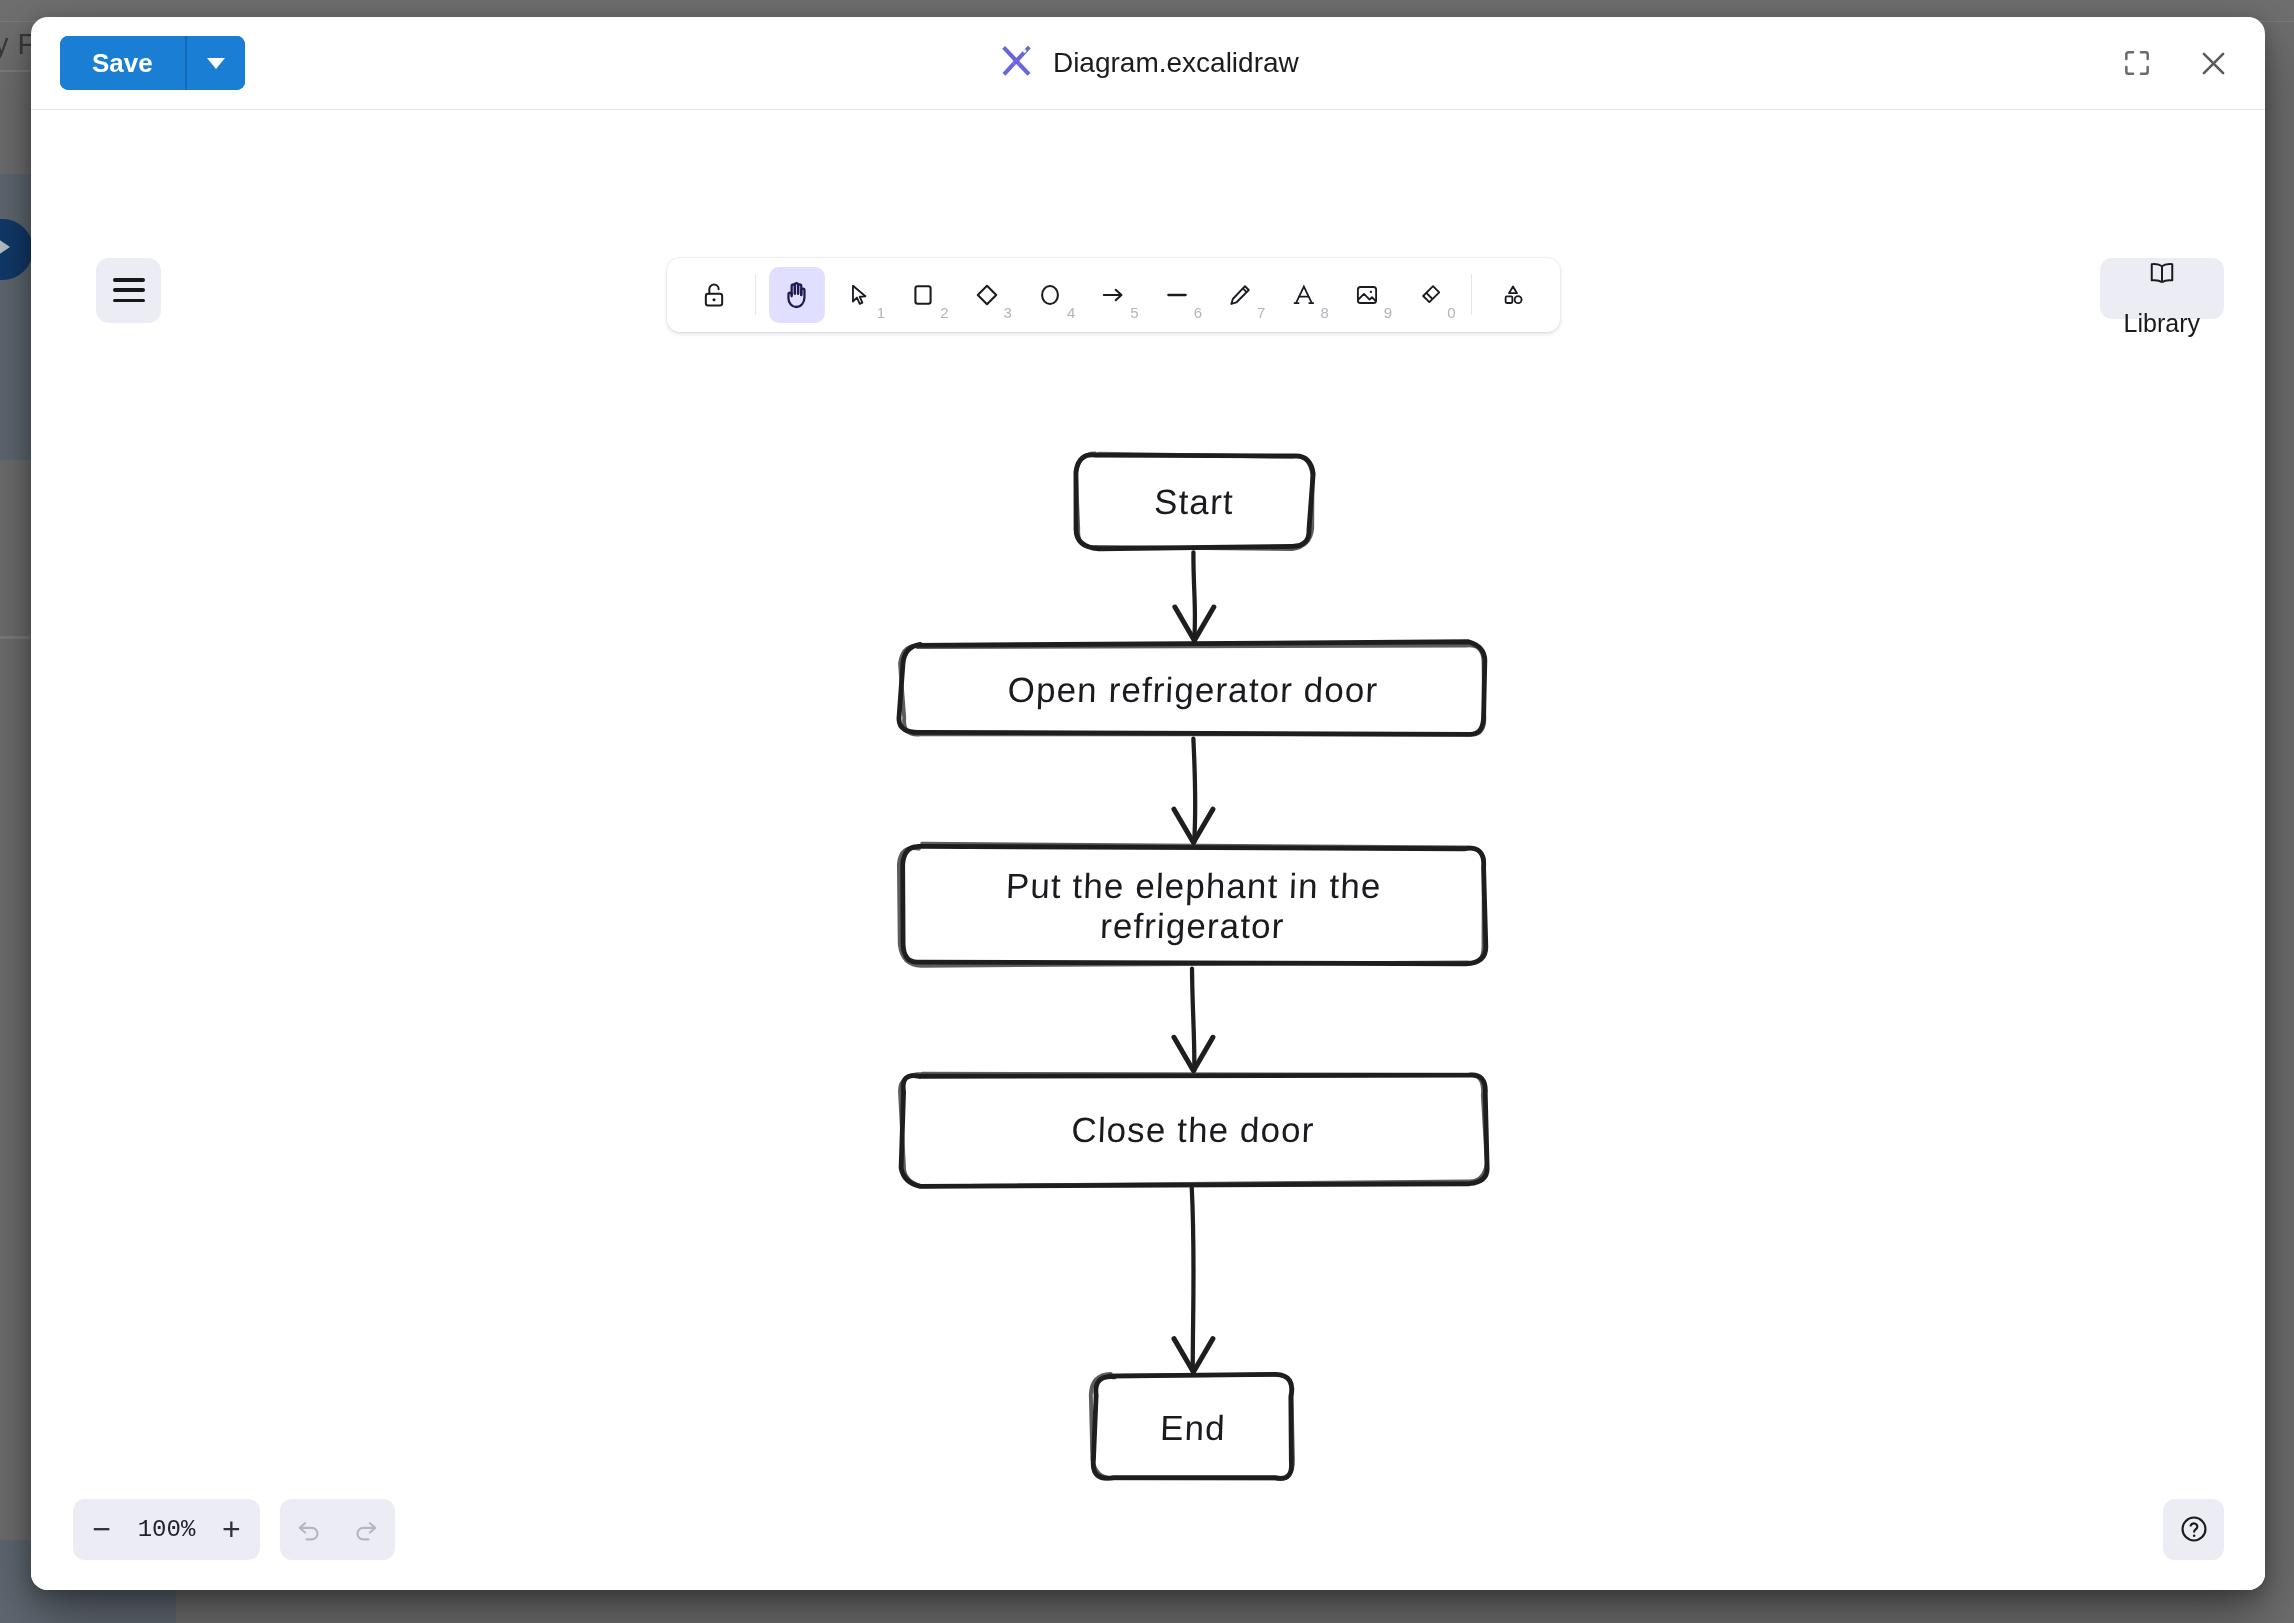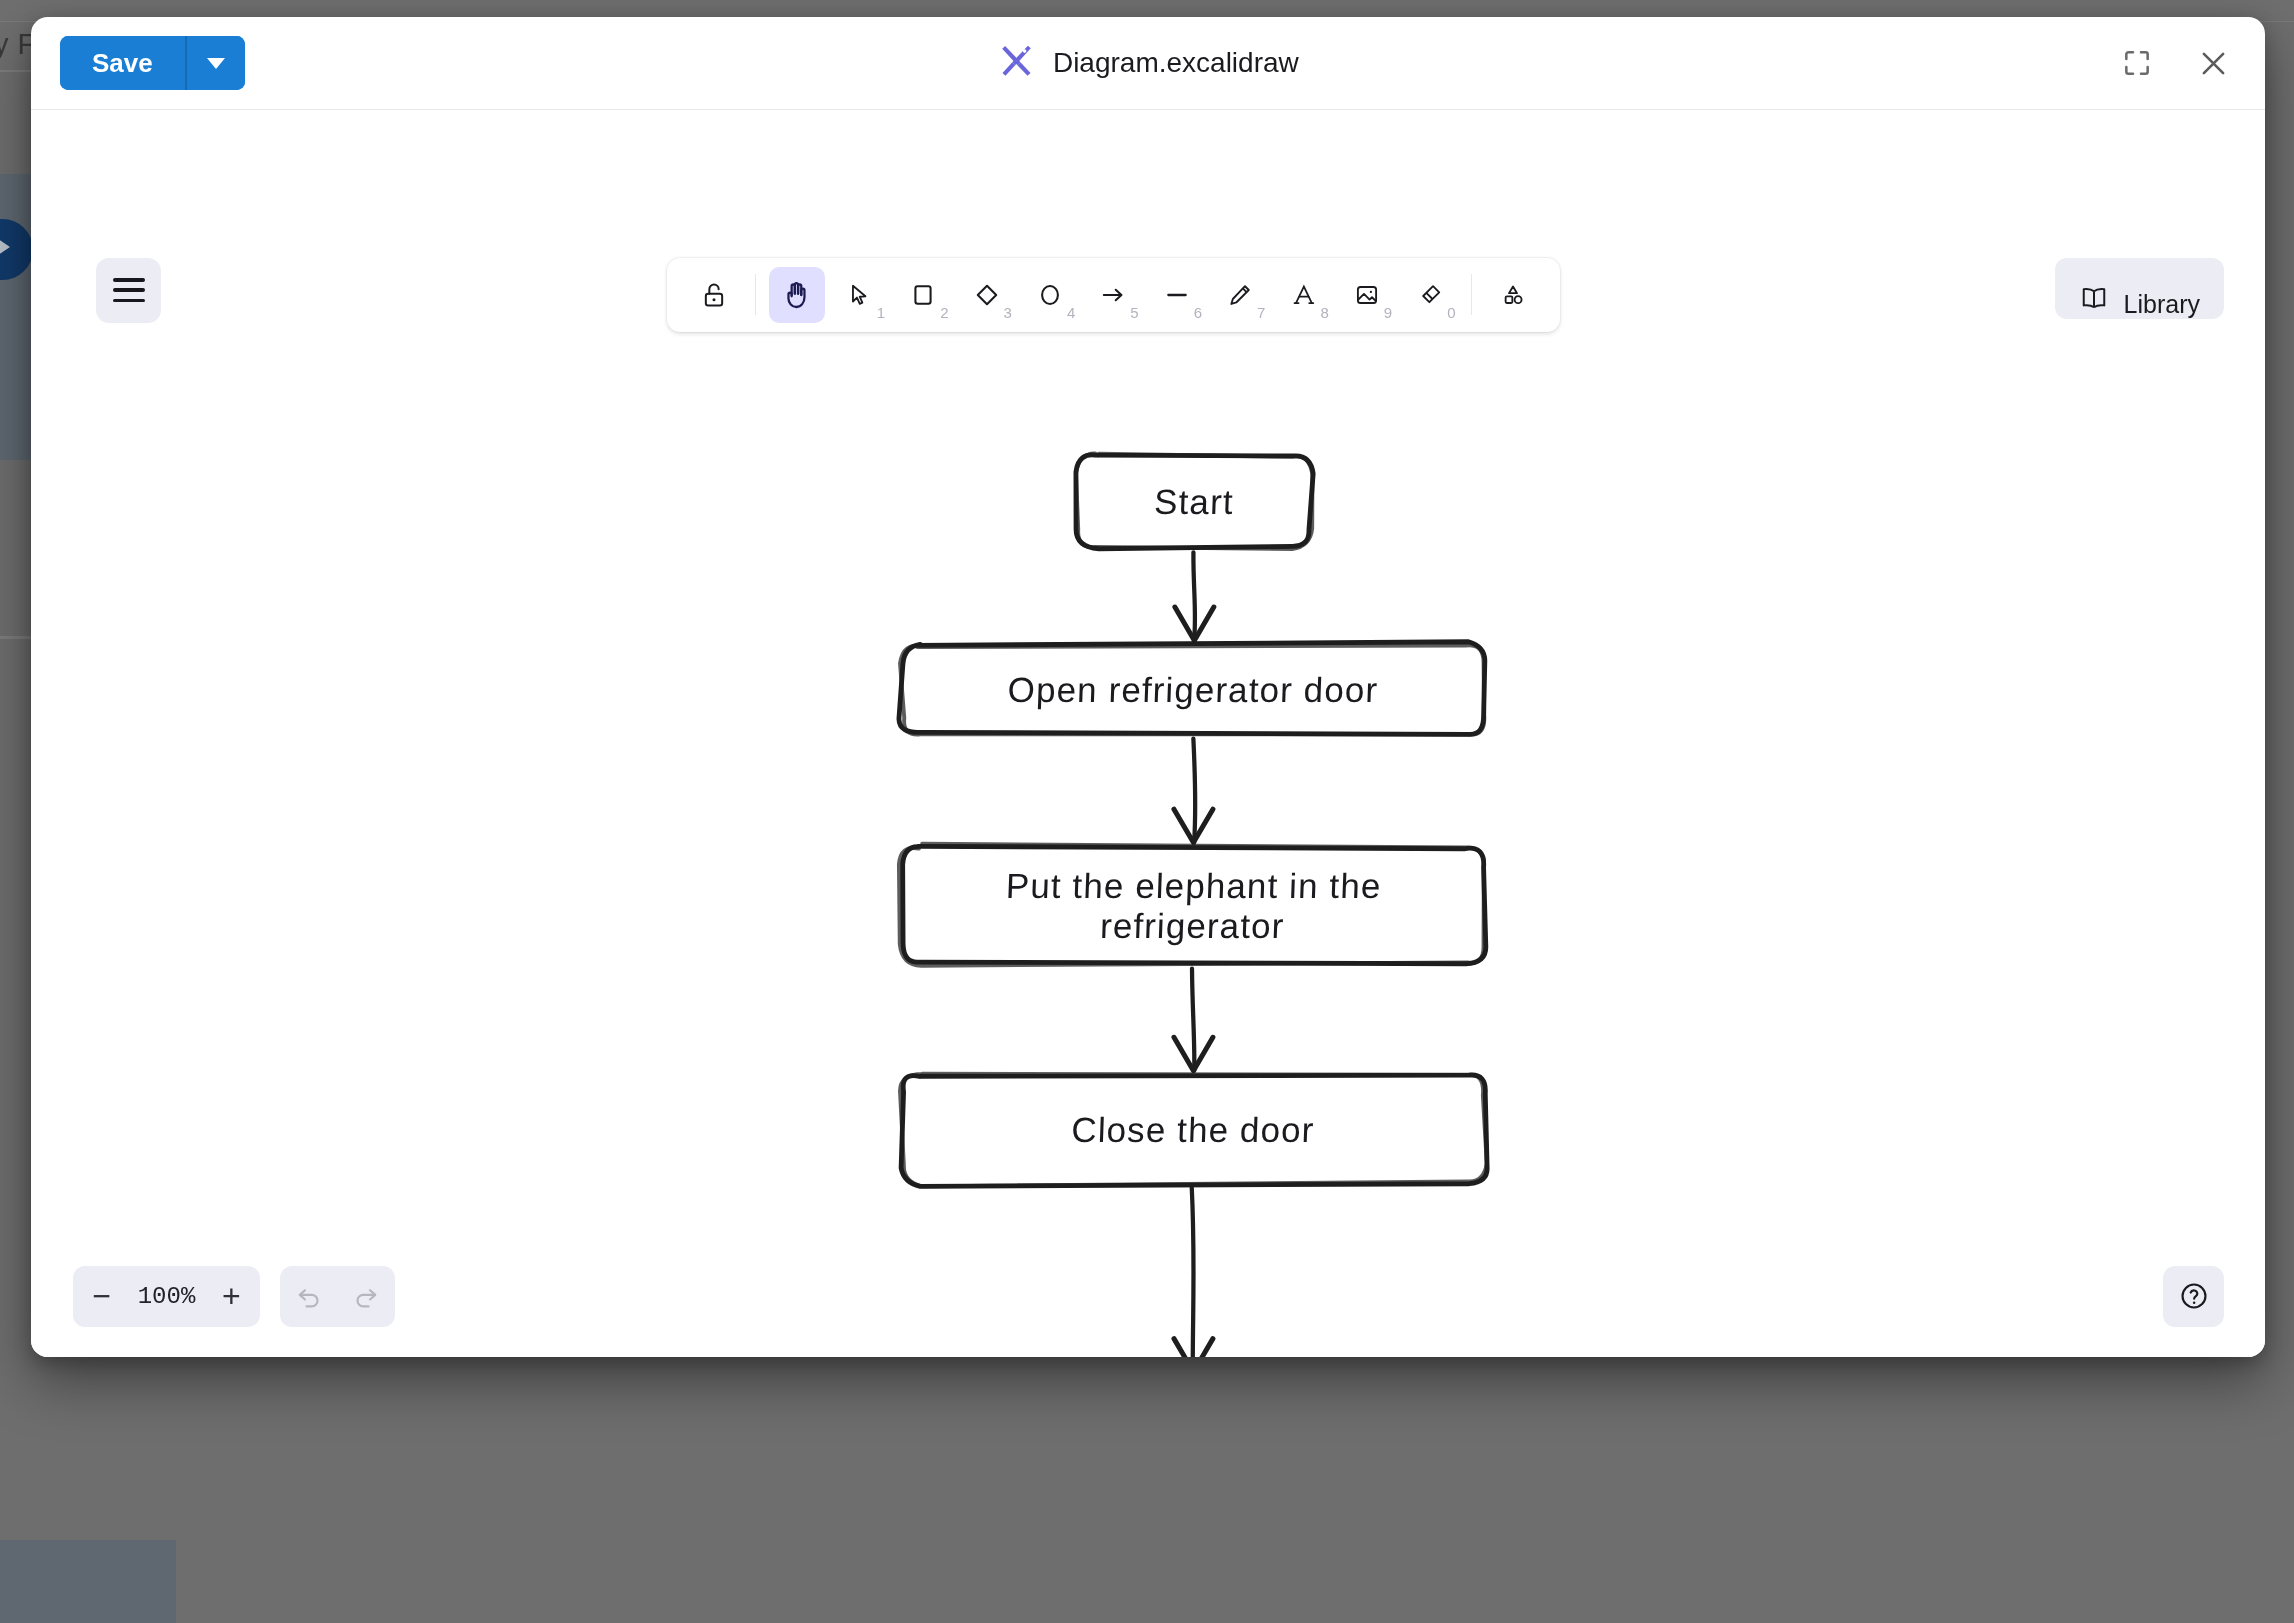--- a/index.html
+++ b/index.html
@@ -33,21 +33,21 @@
     position:absolute; left:-1.9px; top:239px; width:0; height:0;
     border-top:8.3px solid transparent; border-bottom:8.3px solid transparent;
     border-left:12px solid #b9c3cc;
   }
   #bd-rule2 { position:absolute; left:0; top:636px; width:176px; height:2.8px; background:#7d7d7d; }
   #bd-bottom { position:absolute; left:0; top:1540px; width:176px; height:83px; background:#5f6871; }
 
   
   #window {
     position:absolute; left:31px; top:16.7px;
-    width:2234px; height:1340px;
+    width:2234px; height:1573px;
     background:#ffffff;
     border-radius:16.7px;
     box-shadow:0 24px 56px rgba(0,0,0,.42), 0 5.6px 16.7px rgba(0,0,0,.22);
     overflow:hidden;
     display:flex; flex-direction:column;
   }
 
   
   #header {
     position:relative; height:93px; flex:0 0 93px;
@@ -122,23 +122,24 @@
   .tool .num {
     position:absolute; right:2.8px; bottom:1.9px;
     font-size:15px; color:#b3b3bd; font-family:"Liberation Sans", sans-serif;
   }
   .tb-sep { width:0.9px; height:41px; background:#e6e6ef; margin:0 9.3px; }
 
   #library-btn {
     position:absolute; right:41px; top:148px;
     height:61px; padding:0 24px;
     background:#ececf4; border:none; border-radius:12px; cursor:pointer;
-    display:flex; align-items:flex-end; gap:15px;
+    display:flex; align-items:center; gap:15px;
     font-size:25px; color:#1b1b1f;
     font-family:"Liberation Sans", sans-serif;
+    flex-direction:column;
   }
 
   
   #canvas { position:absolute; inset:0; }
   #diagram-svg { position:absolute; left:0; top:0; }
   .node-label {
     position:absolute;
     font-family:"Liberation Sans", sans-serif;
     font-size:35px; color:#1b1b1f; text-align:center;
     line-height:1.12; white-space:pre-line;

